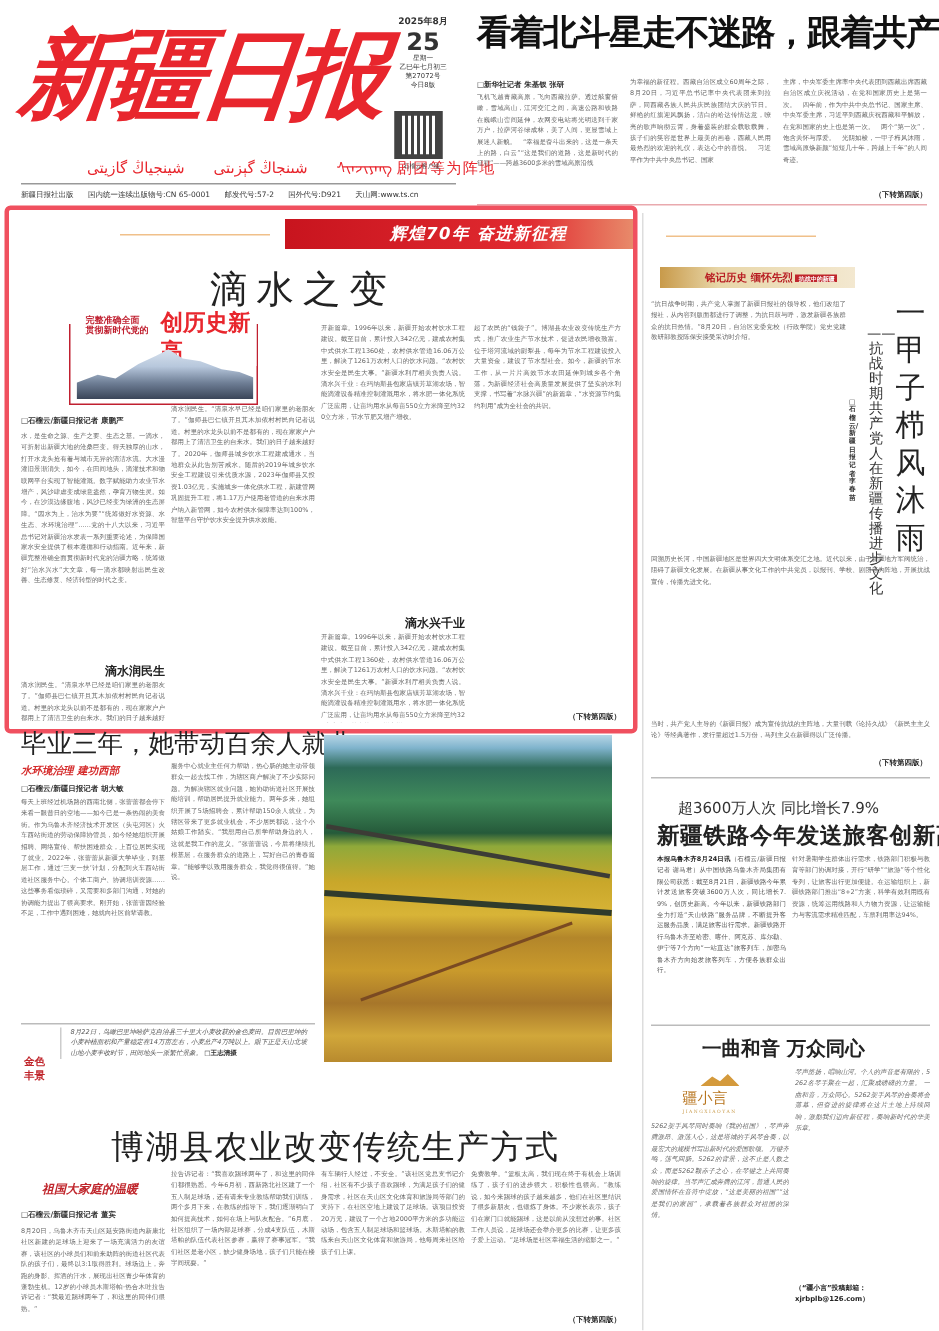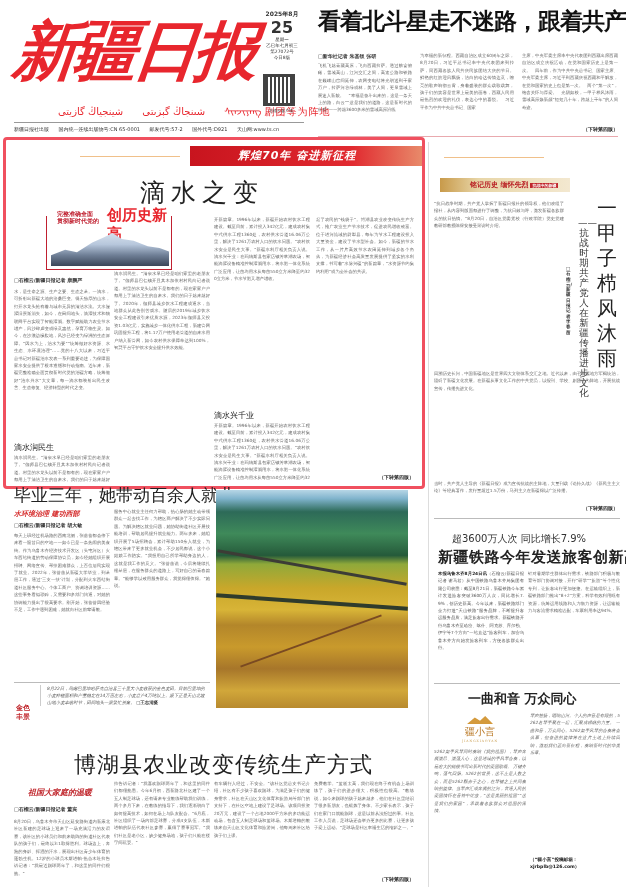--- a/index.html
+++ b/index.html
@@ -17,48 +17,48 @@
  repeating-linear-gradient(90deg,#222 0 2px,#fff 2px 4px),#222;border:3px solid #222;opacity:.85}
 .qr-cap{left:258px;top:108px;width:46px;font-size:4px;text-align:center;color:#444}
 .infobar{left:14px;top:122px;width:290px;font-size:5px;color:#333;white-space:nowrap;border-top:1px solid #999;padding-top:3px}
 .infobar span{margin-right:8px}
 .lead-title{left:318px;top:6px;width:300px;font-size:23px;font-weight:bold;color:#111;letter-spacing:-1px;white-space:nowrap;font-family:"DejaVu Sans",sans-serif}
 .byline{font-size:5px;color:#333;font-weight:bold}
 .txt{font-size:4.3px;line-height:7.4px;color:#666;text-align:justify;overflow:hidden;word-break:break-all}
 .jump{font-size:5px;font-weight:bold;color:#222;text-align:right}
 .rule{background:#e9a9ae;height:1px}
 .hl-box{left:3px;top:137px;width:422px;height:352px;border:3px solid #f0505f;border-radius:4px}
-.banner{left:190px;top:146px;width:232px;height:20px;background:linear-gradient(90deg,#c8141e,#e12a30 70%,#e88a6a);color:#fff;font-size:11px;font-style:italic;font-weight:bold;line-height:20px;padding-left:48px;letter-spacing:1px}
+.banner{left:190px;top:146px;width:232px;height:20px;background:linear-gradient(90deg,#c8141e,#e12a30 70%,#e88a6a);color:#fff;font-size:11px;font-style:italic;font-weight:bold;line-height:20px;padding-left:70px;letter-spacing:1px}
 .banner-line{left:80px;top:156px;width:100px;height:1px;background:#f0c08a}
 .water-title{left:140px;top:176px;font-size:25px;letter-spacing:6px;color:#222;font-weight:normal}
 .zhijiang{left:46px;top:216px;width:126px;height:54px;border:1px solid #c02030;border-top:none}
 .zhijiang .lab{position:absolute;left:8px;top:-6px;font-size:6px;line-height:7px;color:#c02030;font-weight:bold;background:#fff;padding:0 2px}
 .zhijiang .big{position:absolute;left:58px;top:-10px;font-size:15px;color:#e8262d;font-weight:bold;background:#fff;padding:0 2px}
 .mountain{position:absolute;left:4px;top:14px;width:118px;height:36px;background:linear-gradient(180deg,#dfe8f2 0%,#b7c7dc 40%,#6f7f96 70%,#3a4558 100%);clip-path:polygon(0 100%,0 70%,12% 55%,22% 62%,35% 35%,45% 20%,52% 8%,60% 25%,70% 30%,82% 45%,92% 50%,100% 60%,100% 100%)}
-.sub-head{font-size:8px;font-weight:normal;color:#222;text-align:left}
+.sub-head{font-size:8px;font-weight:bold;color:#222;text-align:right}
 .ad-strip{left:440px;top:178px;width:130px;height:14px;background:linear-gradient(90deg,#c89a4a,#e8d6a8 30%,#f3e8d0);font-size:7px;color:#b81c22;font-weight:bold;line-height:14px;padding-left:30px;white-space:nowrap}
 .ad-strip small{font-size:4px;color:#fff;background:#c0262c;padding:0 2px;margin-left:2px}
 .wenyi{left:594px;top:196px;width:26px;font-size:20px;font-weight:normal;color:#222;line-height:25px;text-align:center}
 .wenyi-sub{left:578px;top:218px;width:12px;font-size:9.5px;color:#333;line-height:10px;text-align:center}
 .wenyi-by{left:566px;top:266px;width:8px;font-size:4.5px;line-height:5.3px;color:#333;font-weight:bold}
 .rail-head{left:452px;top:532px;font-size:10px;color:#333;white-space:nowrap}
 .rail-title{left:438px;top:548px;font-size:15px;font-weight:bold;color:#222;white-space:nowrap;letter-spacing:.5px}
 .grad-title{left:14px;top:484px;font-size:17px;color:#222;white-space:nowrap}
 .grad-tag{left:14px;top:509px;font-size:7px;color:#d52a2a;font-weight:bold;font-style:italic}
 .photo{left:216px;top:490px;width:192px;height:218px;background:
  linear-gradient(180deg,#b7d6e6 0%,#7fb3cc 4%,#2d6a58 10%,#3f8a5a 20%,#255a3a 30%,#8fa93a 34%,#c9a72a 45%,#d8b437 55%,#b3862a 62%,#c99a2c 72%,#a7762a 82%,#d1a73a 92%,#b88a2e 100%)}
 .photo .road{position:absolute;left:0;top:76px;width:100%;height:3px;background:#3c3c36;transform:rotate(10deg)}
 .photo .road2{position:absolute;left:0;top:110px;width:100%;height:4px;background:#2f3b2c;transform:rotate(4deg)}
 .photo .road3{position:absolute;left:20px;top:150px;width:150px;height:2px;background:#7a4a22;transform:rotate(-20deg)}
 .gold-lab{left:16px;top:704px;font-size:7px;font-weight:bold;color:#c0262c;line-height:9px;width:18px}
 .gold-cap{left:40px;top:685px;width:168px;font-size:4.4px;line-height:7px;color:#555;font-style:italic;border-left:1px solid #ccc;padding-left:6px}
 .kids-title{left:74px;top:750px;font-size:22px;color:#222;white-space:nowrap;letter-spacing:1px}
 .kids-tag{left:28px;top:787px;font-size:8px;color:#c0262c;font-weight:bold;font-style:italic}
 .song-title{left:468px;top:690px;font-size:13px;font-weight:bold;color:#222;white-space:nowrap}
-.song-logo{left:455px;top:716px;width:50px;text-align:center;font-size:10px;color:#b8751f;font-family:"DejaVu Serif",serif}
+.song-logo{left:455px;top:716px;width:50px;font-size:10px;color:#b8751f;font-family:"DejaVu Serif",serif}
 .song-logo::before{content:"";display:block;margin:0 auto 1px;width:26px;height:8px;background:#d49a3c;clip-path:polygon(0 100%,30% 20%,50% 60%,70% 0,100% 100%)}
 .song-logo small{display:block;font-size:3px;letter-spacing:1px;color:#c89a4a}
 .divider{background:#999;width:1px}
 </style>
 </head>
 <body>
 
 <div class="abs masthead-title">新疆日报</div>
 <div class="abs minority">
   <span>شىنجاڭ گېزىتى</span>

